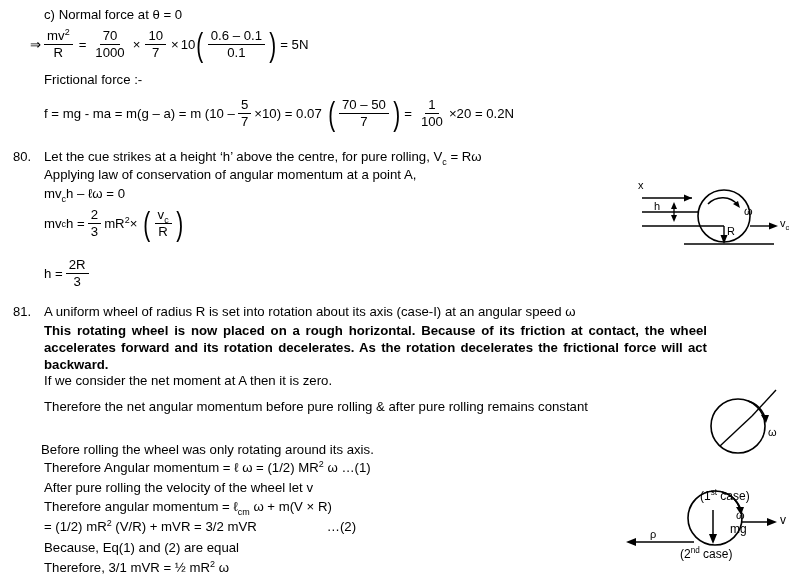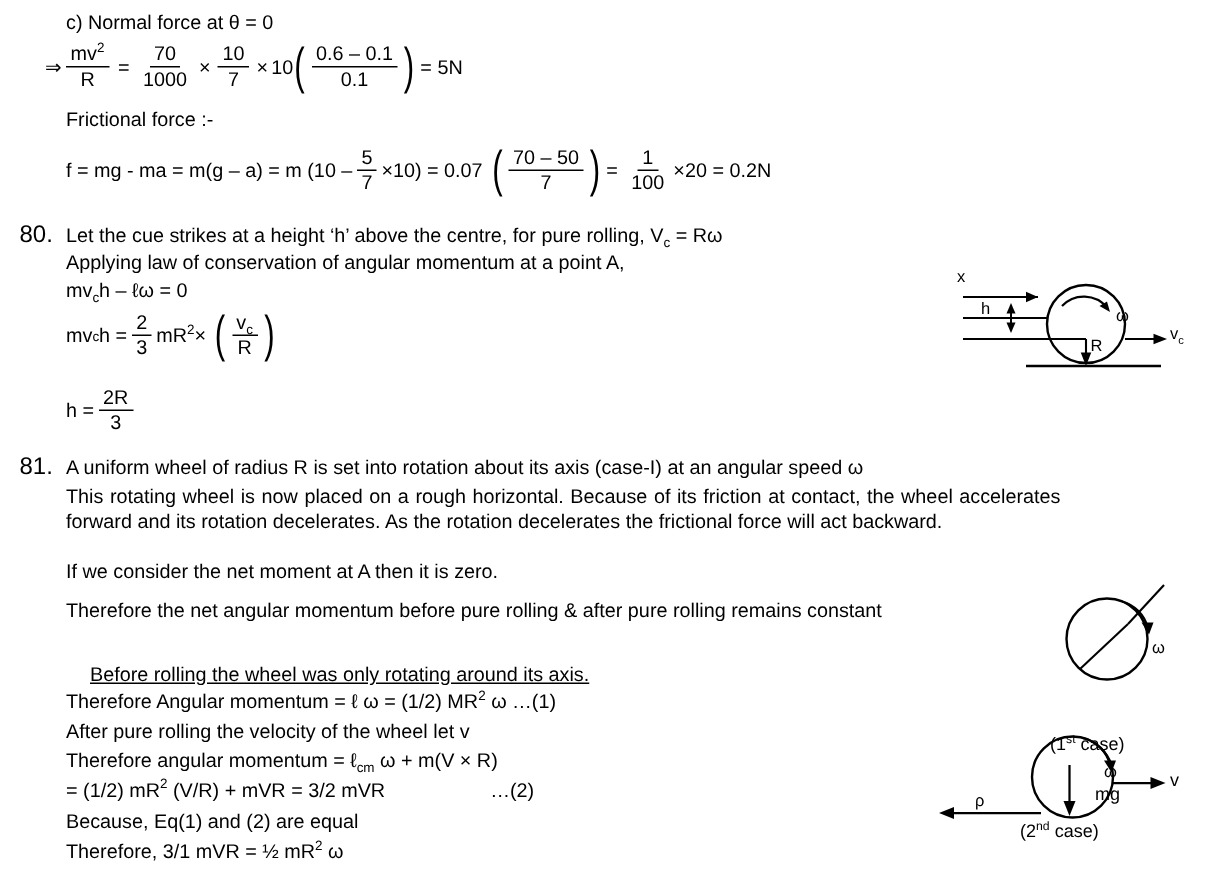--- a/index.html
+++ b/index.html
@@ -28,21 +28,21 @@
     white-space: nowrap;
   }
   .just {
     position: absolute;
     font-size: 13.2px;
     line-height: 17px;
     text-align: justify;
   }
   .num {
     position: absolute;
-    font-size: 16px;
+    font-size: 13px;
     line-height: 16px;
   }
   sup { font-size: 0.68em; vertical-align: super; line-height: 0; }
   sub { font-size: 0.68em; vertical-align: sub; line-height: 0; }
 
   
   .eq {
     position: absolute;
     display: flex;
     align-items: center;
@@ -215,27 +215,27 @@
     <div class="figcap" style="left:99px; top:42px; font-size:11px;">R</div>
     <div class="figcap" style="left:152px; top:34px; font-size:11px;">
       <span>v</span><sub>c</sub>
     </div>
   </div>
 
   <div class="num" style="left:13px; top:304px;">81.</div>
 
   <div class="txt" style="left:44px; top:304px;">A uniform wheel of radius R is set into rotation about its axis (case-I) at an angular speed ω</div>
 
-  <div class="just" style="left:44px; top:322px; width:663px;">This rotating wheel is now placed on a rough horizontal. Because of its friction at contact, the wheel accelerates forward and its rotation decelerates.  As the rotation decelerates the frictional force will act backward.</div>
+  <div class="just" style="left:44px; top:322px; width:663px;font-weight:bold;">This rotating wheel is now placed on a rough horizontal. Because of its friction at contact, the wheel accelerates forward and its rotation decelerates.  As the rotation decelerates the frictional force will act backward.</div>
 
   <div class="txt" style="left:44px; top:373px;">If we consider the net moment at A then it is zero.</div>
 
   <div class="just" style="left:44px; top:398px; width:648px;">Therefore the net angular momentum before pure rolling &amp; after pure rolling remains constant</div>
 
-  <div class="txt" style="left:60px; top:442px;text-decoration:underline;">Before rolling the wheel was only rotating around its axis.</div>
+  <div class="txt" style="left:41px; top:442px;">Before rolling the wheel was only rotating around its axis.</div>
 
   <div class="txt" style="left:44px; top:460px;">
     <span>Therefore Angular momentum = ℓ ω = (1/2)  MR</span><sup>2</sup><span> ω  …(1)</span>
   </div>
 
   <div class="txt" style="left:44px; top:480px;">After pure rolling the velocity of the wheel let v</div>
 
   <div class="txt" style="left:44px; top:499px;">
     <span>Therefore angular momentum = ℓ</span><sub>cm</sub><span> ω + m(V × R)</span>
   </div>

